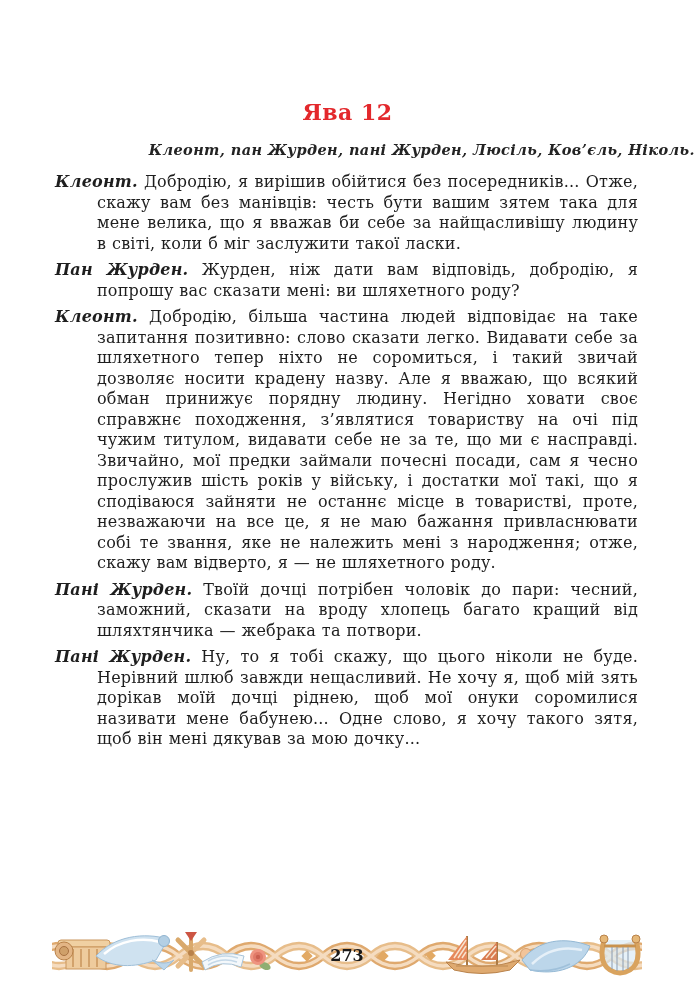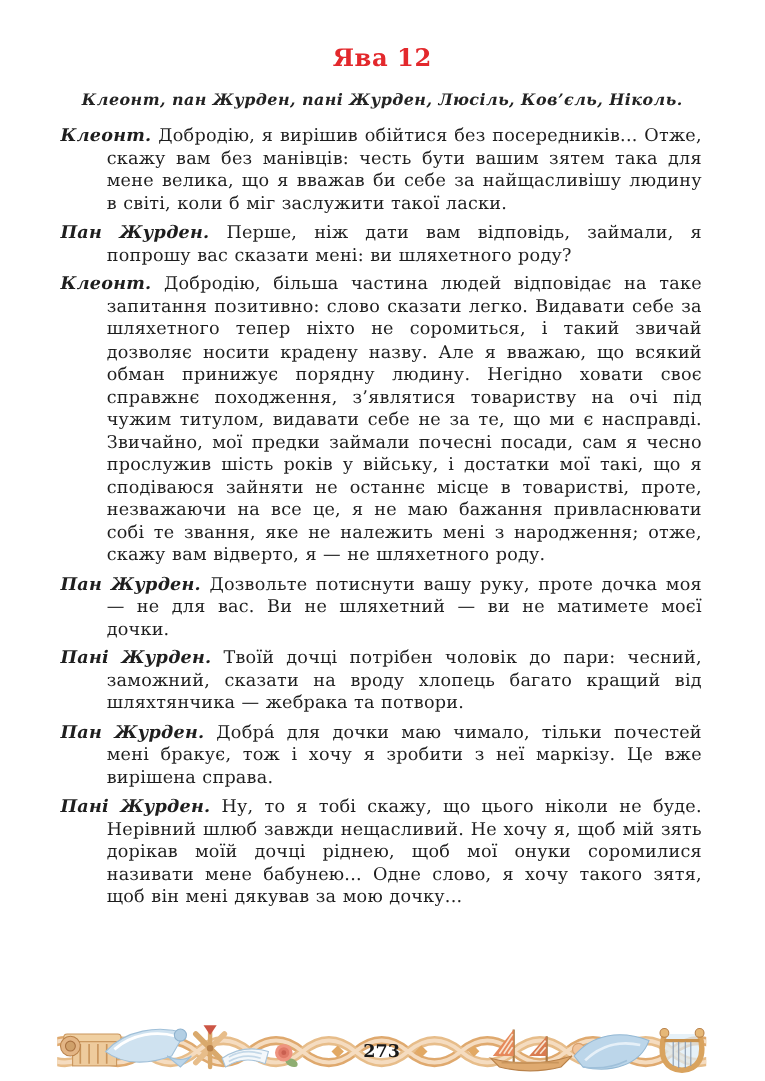--- a/index.html
+++ b/index.html
@@ -4,31 +4,31 @@
 <style>
   html,body{margin:0;padding:0;background:#ffffff;}
   .page{
     position:relative;
     width:695px;height:983px;
     background:#ffffff;
     font-family:"DejaVu Serif","Liberation Serif",serif;
     color:#1e1e1e;
     overflow:hidden;
     box-sizing:border-box;
-    padding-top:40px;
+    padding-top:99px;
   }
   .scene-title{
     text-align:center;
     font-weight:bold;
     font-size:22px;
     letter-spacing:0.5px;
     margin:0 0 16px 0;
   }
   .cast{
-    text-align:center;
+    text-align:right;
     font-style:italic;
     font-weight:bold;
     font-size:14.5px;
     letter-spacing:0.4px;
     margin:0 0 14px 0;
     color:#232323;
   }
   .dialogue{
     margin:0 53px 0 55px;
   }
@@ -66,31 +66,29 @@
 
 <div class="page">
 
   <h1 class="scene-title" style="color: rgb(227, 40, 44);">Ява 12</h1>
 
   <div class="cast">Клеонт, пан Журден, пані Журден, Люсіль, Ков’єль, Ніколь.</div>
 
   <div class="dialogue" id="dialogue">
     <p class="line"><span class="speaker">Клеонт.</span> <span class="speech">Добродію, я вирішив обійтися без посередників... Отже, скажу вам без манівців: честь бути вашим зятем така для мене велика, що я вважав би себе за найщасливішу людину в світі, коли б міг заслужити такої ласки.</span></p>
 
-    <p class="line"><span class="speaker">Пан Журден.</span> <span class="speech">Перше, ніж дати вам відповідь, займали, я попрошу вас сказати мені: ви шляхетного роду?</span></p>
+    <p class="line"><span class="speaker">Пан Журден.</span> <span class="speech">Журден, ніж дати вам відповідь, добродію, я попрошу вас сказати мені: ви шляхетного роду?</span></p>
 
     <p class="line"><span class="speaker">Клеонт.</span> <span class="speech">Добродію, більша частина людей відповідає на таке запитання позитивно: слово сказати легко. Видавати себе за шляхетного тепер ніхто не соромиться, і такий звичай дозволяє носити крадену назву. Але я вважаю, що всякий обман принижує порядну людину. Негідно ховати своє справжнє походження, з’являтися товариству на очі під чужим титулом, видавати себе не за те, що ми є насправді. Звичайно, мої предки займали почесні посади, сам я чесно прослужив шість років у війську, і достатки мої такі, що я сподіваюся зайняти не останнє місце в товаристві, проте, незважаючи на все це, я не маю бажання привласнювати собі те звання, яке не належить мені з народження; отже, скажу вам відверто, я — не шляхетного роду.</span></p>
 
-    <p class="line"><span class="speaker">Пан Журден.</span> <span class="speech">Дозвольте потиснути вашу руку, проте дочка моя — не для вас. Ви не шляхетний — ви не матимете моєї дочки.</span></p>
 
 
 
     <p class="line"><span class="speaker">Пані Журден.</span> <span class="speech">Твоїй дочці потрібен чоловік до пари: чесний, заможний, сказати на вроду хлопець багато кращий від шляхтянчика — жебрака та потвори.</span></p>
 
-    <p class="line"><span class="speaker">Пан Журден.</span> <span class="speech">Добра́ для дочки маю чимало, тільки почестей мені бракує, тож і хочу я зробити з неї маркізу. Це вже вирішена справа.</span></p>
 
     <p class="line"><span class="speaker">Пані Журден.</span> <span class="speech">Ну, то я тобі скажу, що цього ніколи не буде. Нерівний шлюб завжди нещасливий. Не хочу я, щоб мій зять дорікав моїй дочці ріднею, щоб мої онуки соромилися називати мене бабунею... Одне слово, я хочу такого зятя, щоб він мені дякував за мою дочку...</span></p>
 
   </div>
 
   <div class="footer-band">
     <svg width="590" height="52" viewBox="0 0 590 52" xmlns="http://www.w3.org/2000/svg">
 
       <g>
         <path d="M-17,30 Q7,10 31,30 Q55,50 79,30 Q103,10 127,30 Q151,50 175,30 Q199,10 223,30 Q247,50 271,30 Q295,10 319,30 Q343,50 367,30 Q391,10 415,30 Q439,50 463,30 Q487,10 511,30 Q535,50 559,30 Q583,10 607,30" fill="none" stroke="#dfa96e" stroke-width="8" stroke-linecap="round"></path>

